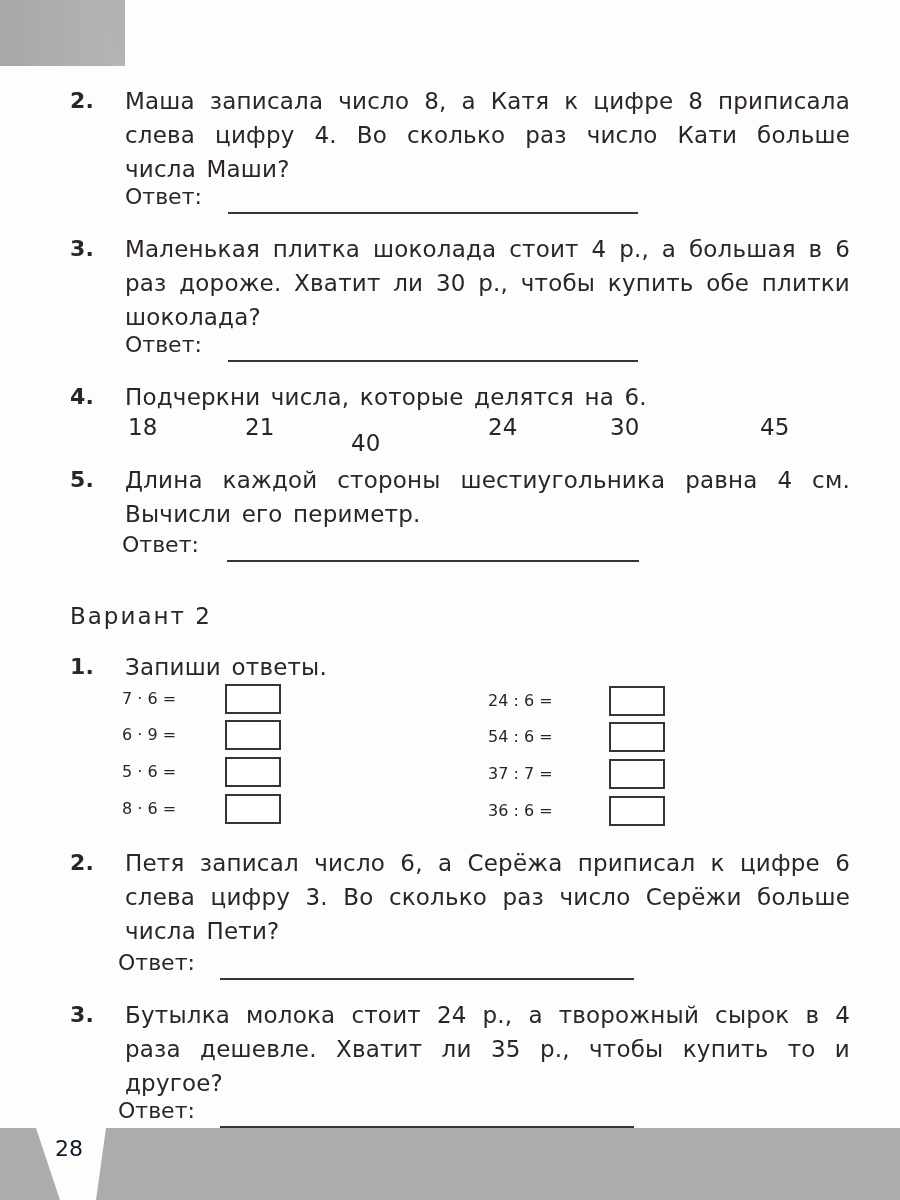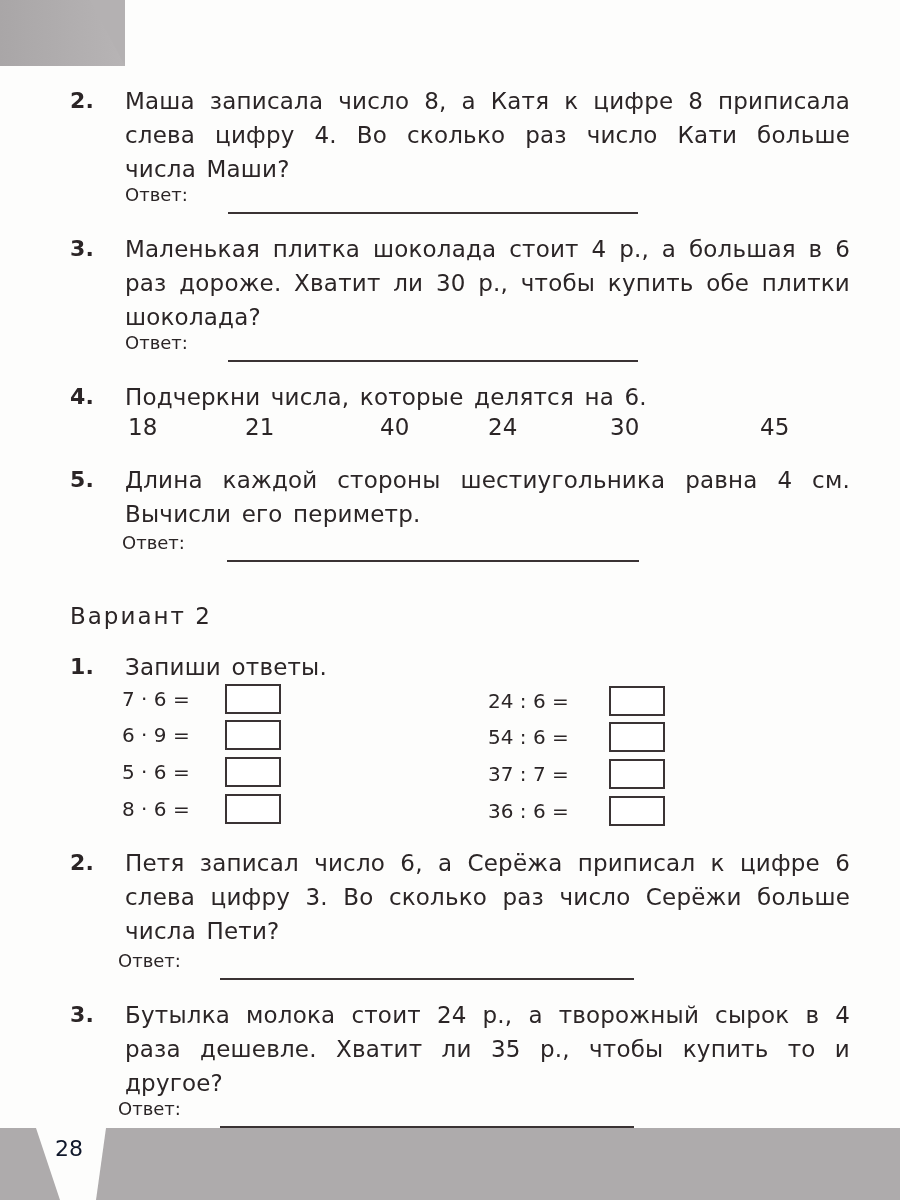--- a/index.html
+++ b/index.html
@@ -36,35 +36,35 @@
       position: absolute; left: 70px; width: 780px;
       font-size: 23px; line-height: 34px; letter-spacing: 0.2px;
     }
     .task .num {
       position: absolute; left: 0; top: 0; font-weight: bold; font-size: 22px;
     }
     .task .text {
       margin-left: 55px; text-align: justify; word-spacing: 3px;
     }
     .answer {
-      position: absolute; font-size: 18px;
+      position: absolute; font-size: 22px;
     }
     .answer .label { display: inline-block; }
     .answer .line {
       position: absolute; top: 28px; height: 2px; background: #3a3334; width: 410px;
     }
     .numbers-row {
       position: absolute; top: 414px; left: 128px; width: 640px; font-size: 23px;
     }
     .numbers-row span { position: absolute; top: 0; }
     .variant-title {
       position: absolute; left: 70px; top: 603px; font-size: 23px; letter-spacing: 2px;
     }
     .eq {
-      position: absolute; font-size: 20px; height: 30px; line-height: 30px;
+      position: absolute; font-size: 16px; height: 30px; line-height: 30px;
     }
     .eq .expr { display: inline-block; }
     .eq .box {
       position: absolute; top: 0; width: 52px; height: 26px; border: 2px solid #3a3334;
       background: #fff;
     }
   </style>
 </head>
 <body>
 
@@ -89,21 +89,21 @@
   <span class="line" style="left:103px;"></span>
 </div>
 
 <div class="task" style="top:380px;">
   <span class="num">4.</span>
   <div class="text" style="text-align:left;">Подчеркни числа, которые делятся на 6.</div>
 </div>
 <div class="numbers-row">
   <span style="left:0px;">18</span>
   <span style="left:117px;">21</span>
-  <span style="left:252px;">40</span>
+  <span style="left:223px;margin-top:16px;">40</span>
   <span style="left:360px;">24</span>
   <span style="left:482px;">30</span>
   <span style="left:596px;margin-left:36px;">45</span>
 </div>
 
 <div class="task" style="top:463px;">
   <span class="num">5.</span>
   <div class="text">Длина каждой стороны шестиугольника равна 4 см. Вычисли его периметр.</div>
 </div>
 <div class="answer" style="left:122px; top:532px;">

